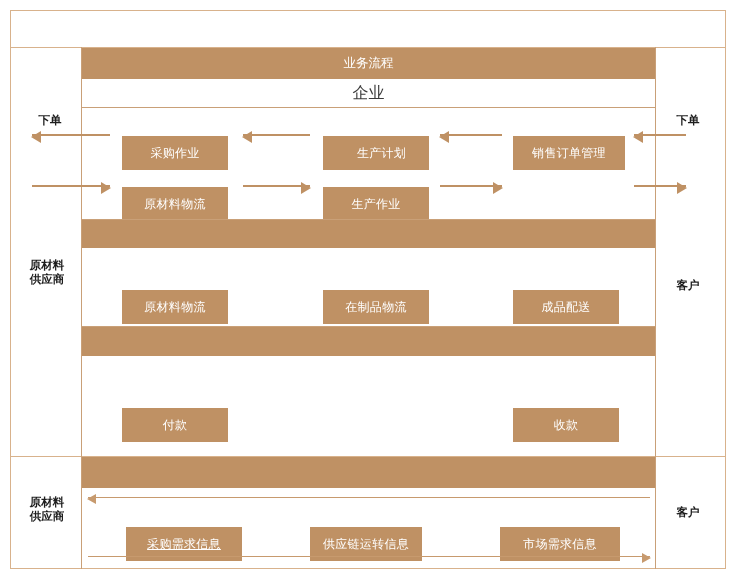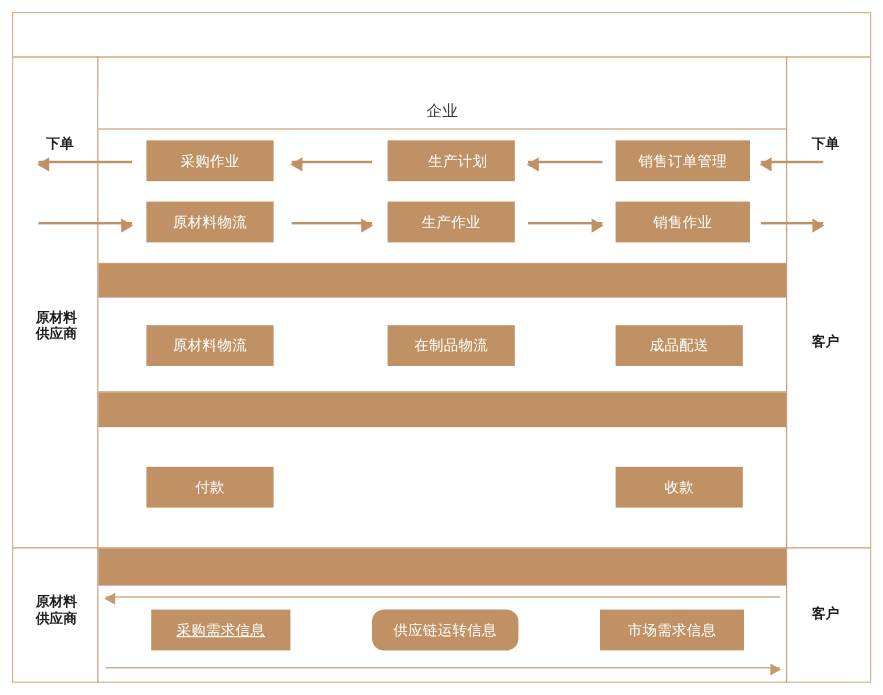--- a/index.html
+++ b/index.html
@@ -38,33 +38,34 @@
     line-height: 1;
     width: 100%;
     text-align: center;
   }
 
   
   .subheader {
     position: absolute;
     background: #ffffff;
     color: #3a3a3a;
-    font-size: 13px;
+    font-size: 16px;
     display: flex; align-items: center; justify-content: center;
   }
 
   
   .node {
     position: absolute;
     background: #bf9164;
     color: #ffffff;
     font-size: 12px;
     display: flex; align-items: center; justify-content: center;
     letter-spacing: .3px;
     white-space: nowrap;
+    margin-top: 19px;
   }
 
   
   .edge-label {
     position: absolute;
     color: #1d1d1d;
     font-size: 11.5px;
     font-weight: bold;
     text-align: center;
     line-height: 1.25;
@@ -106,38 +107,40 @@
   <div class="frame" style="left:10px; top:47px; width:716px; height:410px;"></div>
 
   <div class="frame" style="left:10px; top:456px; width:716px; height:113px;"></div>
 
   <div class="vline" style="left:81px; top:47px; height:410px;"></div>
   <div class="vline" style="left:655px; top:47px; height:410px;"></div>
 
   <div class="vline" style="left:81px; top:456px; height:113px;"></div>
   <div class="vline" style="left:655px; top:456px; height:113px;"></div>
 
+  <div class="band" style="left:82px; top:48px; width:573px; height:31px;">
+    <div class="band-label" style="top:9px;">业务流程</div>
+  </div>
 
   <div class="subheader" style="left:82px; top:79px; width:573px; height:28px;">
     <span>企业</span>
   </div>
   <div class="hline" style="left:82px; top:107px; width:573px;"></div>
 
   <div class="node" style="left:122px; top:117px; width:106px; height:34px;">采购作业</div>
   <div class="node" style="left:323px; top:117px; width:106px; height:34px;padding-left:11px;">生产计划</div>
   <div class="node" style="left:513px; top:117px; width:112px; height:34px;text-align:center;">销售订单管理</div>
 
   <div class="arrow left" style="left:440px; top:134px; width:62px;"></div>
   <div class="arrow left" style="left:243px; top:134px; width:67px;"></div>
   <div class="arrow left" style="left:32px; top:134px; width:78px;"></div>
   <div class="arrow left" style="left:634px; top:134px; width:52px;"></div>
 
   <div class="node" style="left:122px; top:168px; width:106px; height:34px;">原材料物流</div>
   <div class="node" style="left:323px; top:168px; width:106px; height:34px;">生产作业</div>
-  <div class="node" style="left:513px; top:168px; width:112px; height:34px;">销售作业</div>
 
   <div class="arrow right" style="left:32px; top:185px; width:78px;"></div>
   <div class="arrow right" style="left:243px; top:185px; width:67px;"></div>
   <div class="arrow right" style="left:440px; top:185px; width:62px;"></div>
   <div class="arrow right" style="left:634px; top:185px; width:52px;"></div>
 
   <div class="hline" style="left:82px; top:219px; width:573px;"></div>
 
   <div class="band" style="left:82px; top:220px; width:573px; height:28px;"></div>
 
@@ -150,21 +153,21 @@
   <div class="band" style="left:82px; top:327px; width:573px; height:29px;"></div>
 
   <div class="node" style="left:122px; top:389px; width:106px; height:34px;">付款</div>
   <div class="node" style="left:513px; top:389px; width:106px; height:34px;">收款</div>
 
   <div class="band" style="left:82px; top:457px; width:573px; height:31px;"></div>
 
   <div class="thinarrow left" style="left:88px; top:497px; width:562px;"></div>
 
   <div class="node" style="left:126px; top:508px; width:116px; height:34px;text-decoration:underline;">采购需求信息</div>
-  <div class="node" style="left:310px; top:508px; width:122px; height:34px;border-radius:10px;">供应链运转信息</div>
+  <div class="node" style="left:310px; top:508px; width:112px; height:34px;">供应链运转信息</div>
   <div class="node" style="left:500px; top:508px; width:120px; height:34px;">市场需求信息</div>
 
   <div class="thinarrow right" style="left:88px; top:556px; width:562px;"></div>
 
   <div class="edge-label" style="left:22px; top:113px; width:56px;">
     <span>下单</span>
   </div>
   <div class="edge-label" style="left:14px; top:258px; width:66px;">
     <div>原材料</div>
     <div>供应商</div>

